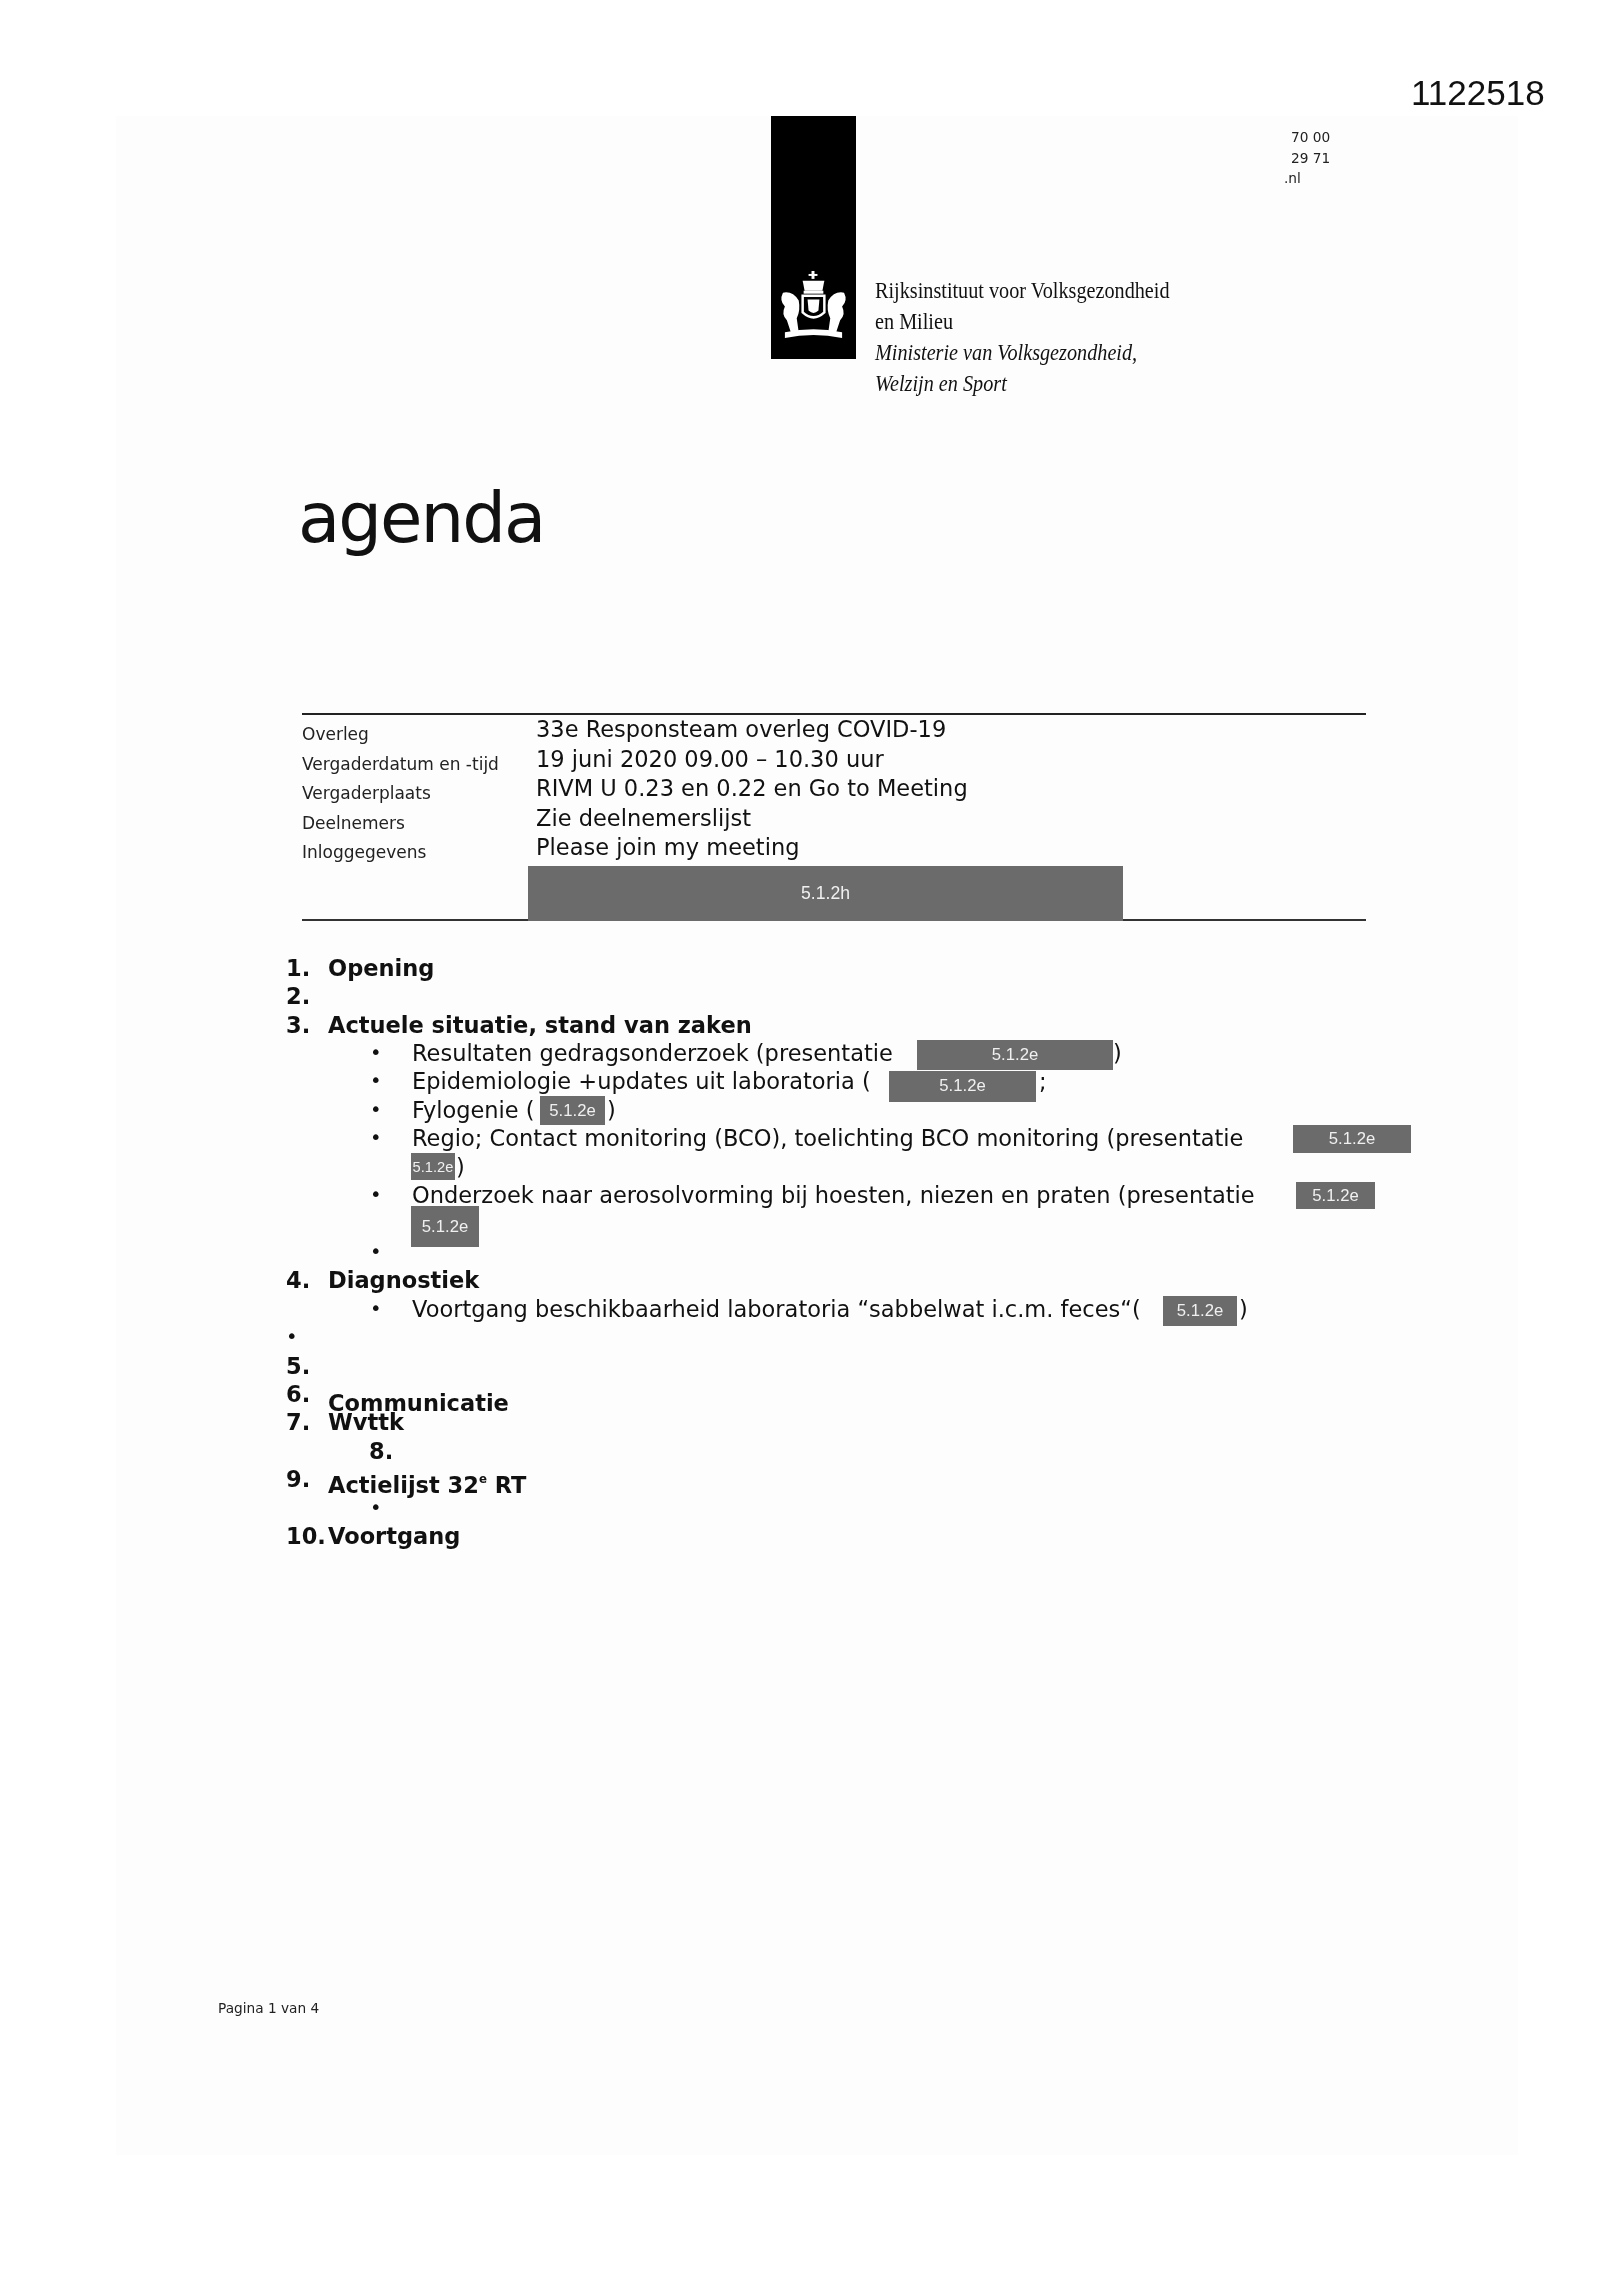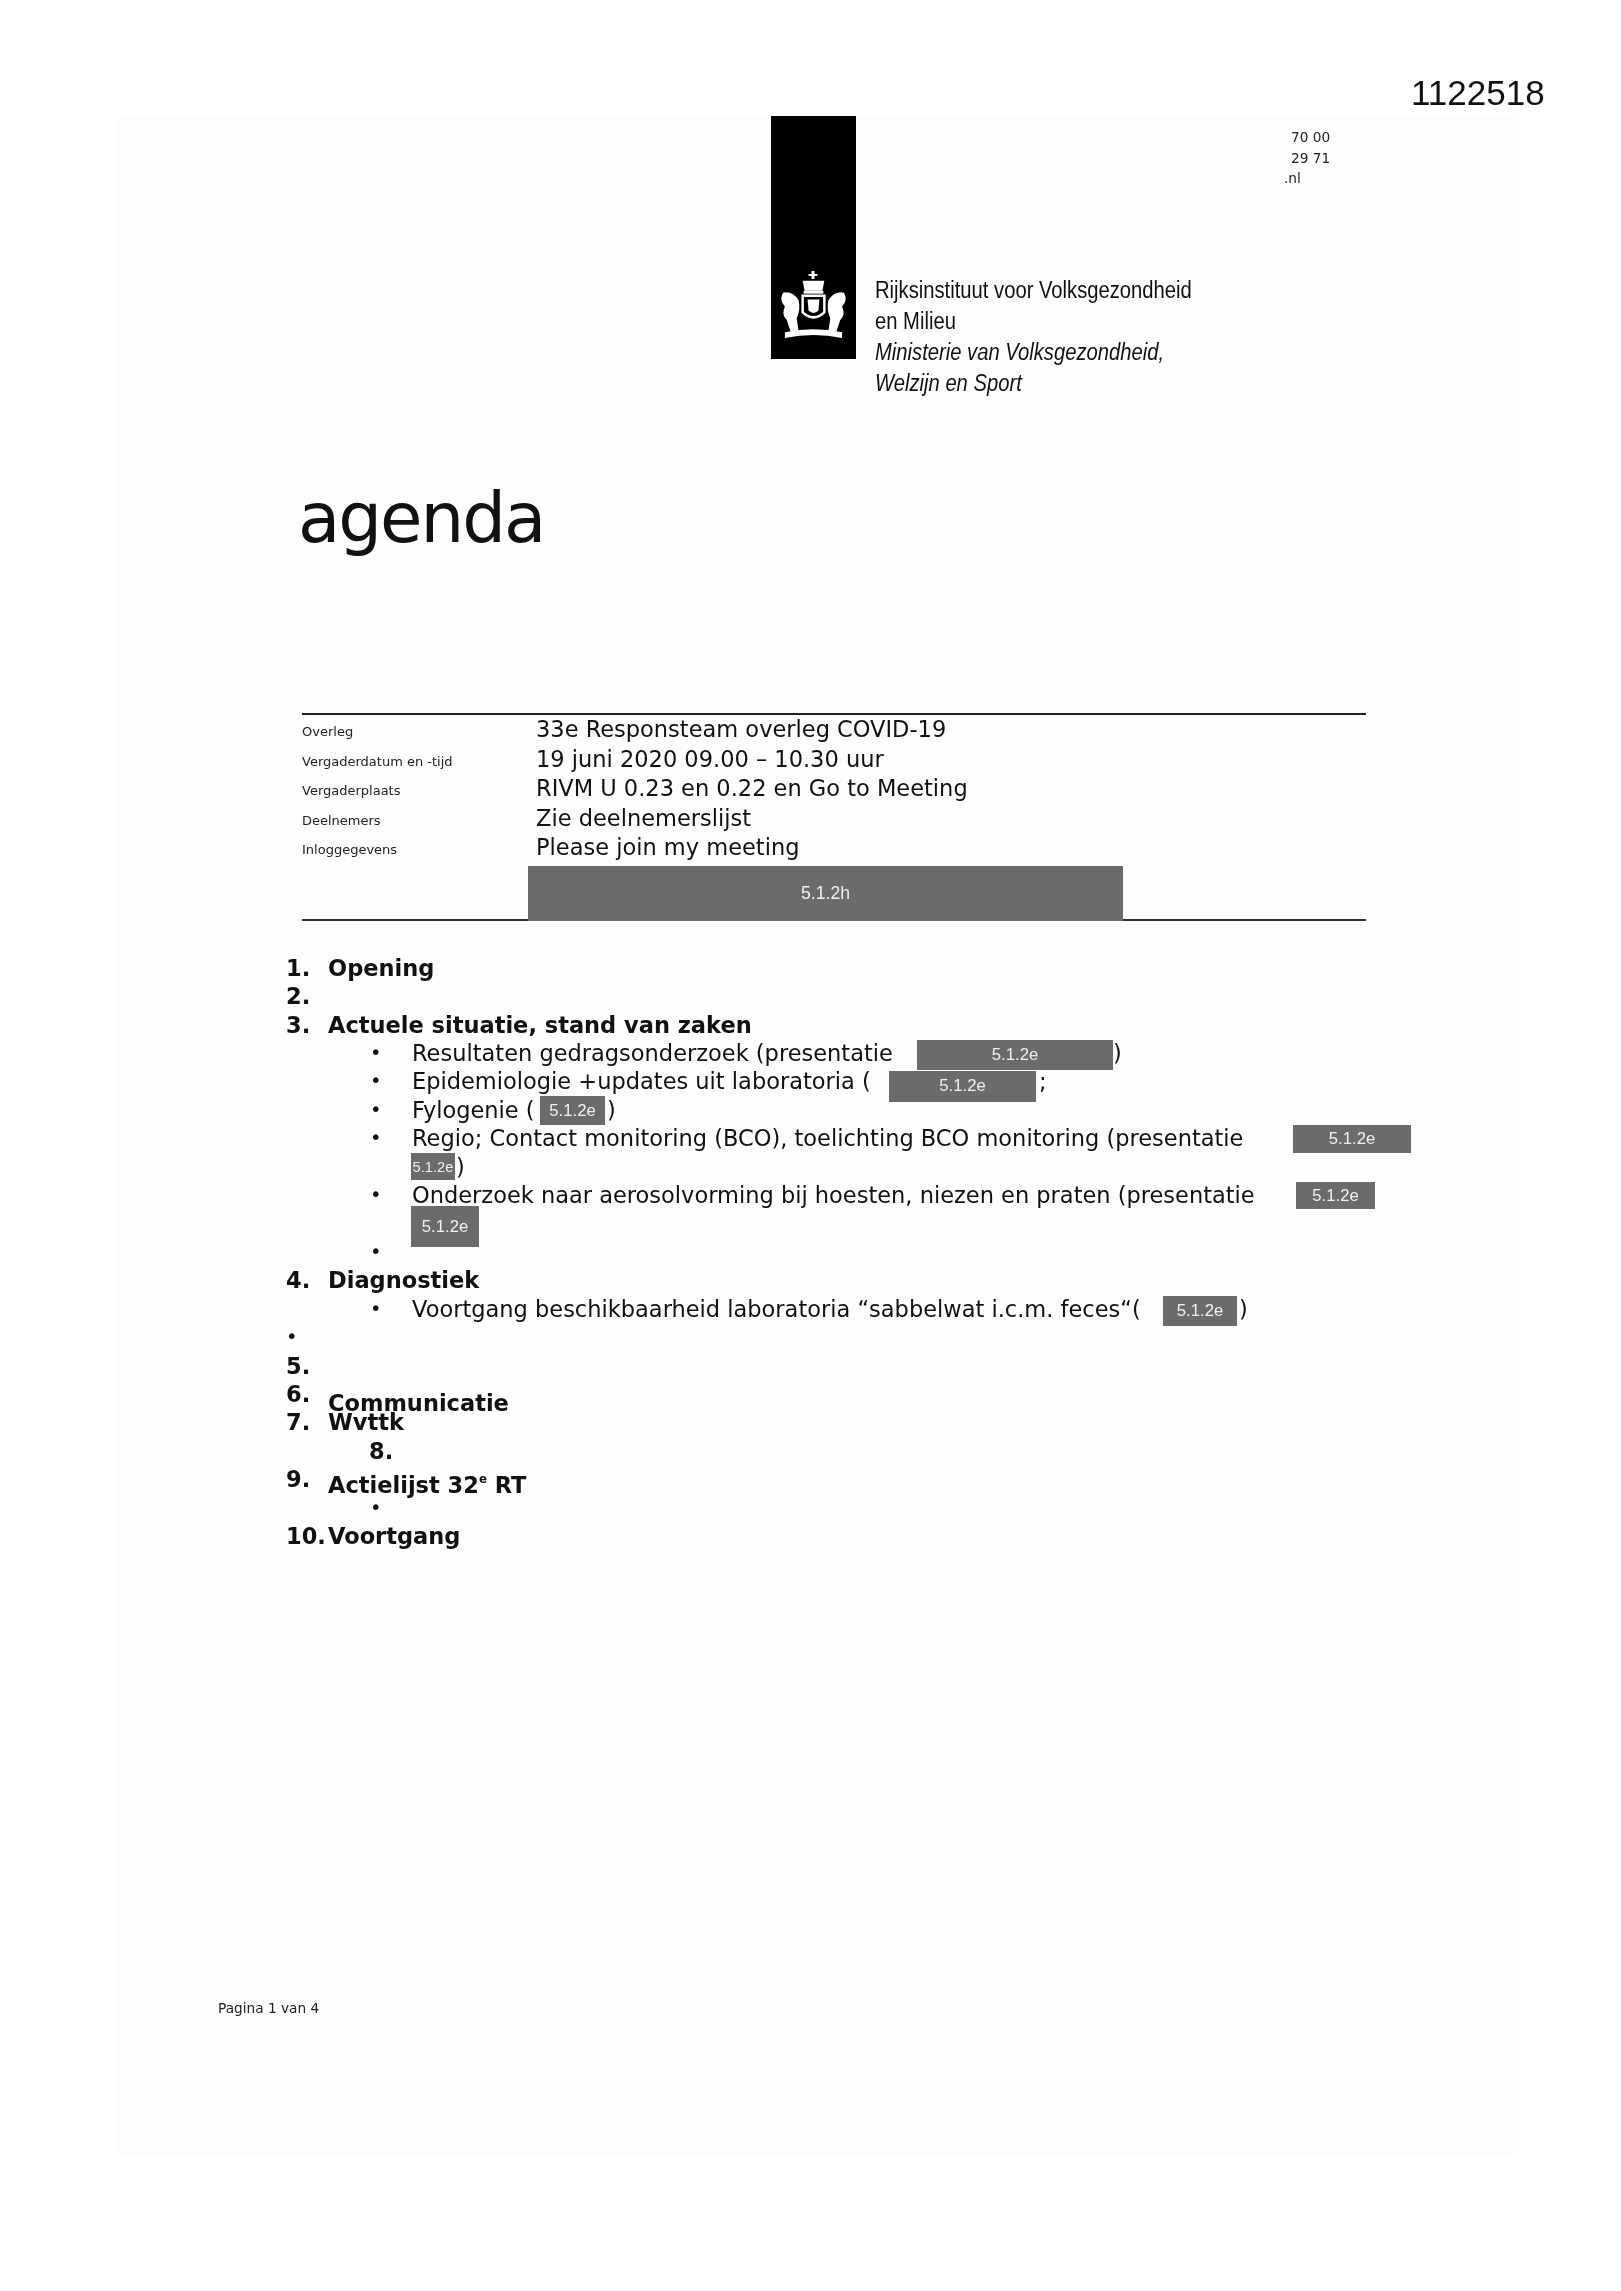--- a/index.html
+++ b/index.html
@@ -19,39 +19,39 @@
     }
     .logo-bar {
       position: absolute; left: 771px; top: 116px; width: 85px; height: 243px;
       background: #000;
     }
     .crest {
       position: absolute; left: 5.9px; top: 155px; width: 73px; height: 71px;
     }
     .org-block {
       position: absolute; left: 875px; top: 275px;
-      font-family: Liberation Sans, sans-serif; color: #111;
+      font-family: Liberation Serif, serif; color: #111;
     }
     .org-line { font-size: 23.5px; line-height: 31px; transform: scaleX(0.86); transform-origin: left; white-space: nowrap; }
     .org-line.italic { font-style: italic; }
     .contact-block {
       position: absolute; left: 1284px; top: 127px;
       font-family: "DejaVu Sans", sans-serif; font-size: 13.7px; line-height: 20.6px; color: #222;
     }
     .title {
       position: absolute; left: 298px; top: 478px;
       font-family: "DejaVu Sans", sans-serif; font-size: 69px; color: #111;
       letter-spacing: -2px;
     }
     .meta-rule-top { position: absolute; left: 302px; top: 713px; width: 1064px; height: 2px; background: #222; }
     .meta-rule-bottom { position: absolute; left: 302px; top: 919px; width: 1064px; height: 2px; background: #333; }
     .meta-row { position: absolute; left: 302px; width: 1064px; height: 29px; }
     .meta-label {
       position: absolute; left: 0; top: 7.8px;
-      font-family: "DejaVu Sans", sans-serif; font-size: 13px; color: #222;
+      font-family: "DejaVu Sans", sans-serif; font-size: 17px; color: #222;
     }
     .meta-value {
       position: absolute; left: 234px; top: 0;
       font-family: "DejaVu Sans", sans-serif; font-size: 22.5px; color: #111; white-space: nowrap;
     }
     .redact {
       background: #6b6b6b; color: #f0f0f0;
       font-family: "Liberation Sans", sans-serif; font-size: 16.7px;
       display: inline-flex; align-items: center; justify-content: center;
     }

